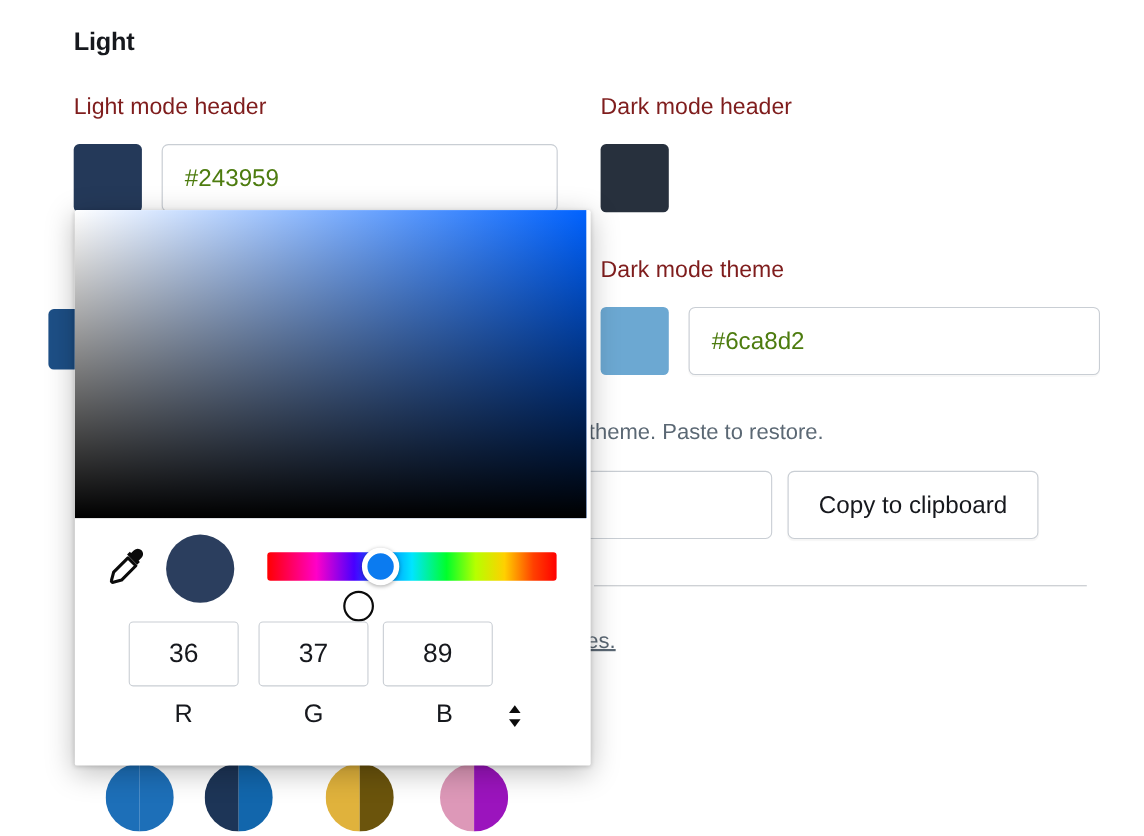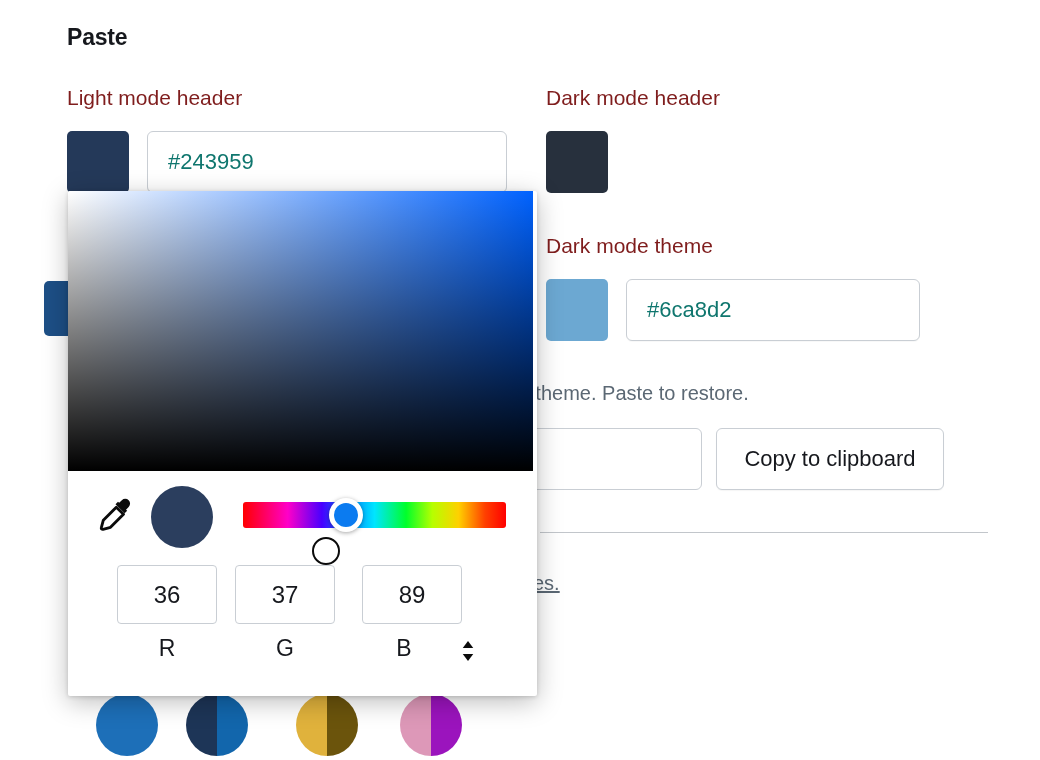--- a/index.html
+++ b/index.html
@@ -52,21 +52,21 @@
   .hexfield {
     position: absolute;
     height: 62px;
     background: #fff;
     border: 1px solid #c9ced4;
     border-radius: 6px;
     display: flex;
     align-items: center;
     padding-left: 20px;
     font-size: 22px;
-    color: #0f766e;
+    color: #4d7c0f;
     box-shadow: 0 1px 1px rgba(0,0,0,0.03);
   }
 
   .helper-text {
     position: absolute;
     font-size: 20px;
     color: #5b6874;
     white-space: nowrap;
   }
 
@@ -255,21 +255,21 @@
     border: 1px solid #c9ced4;
     border-radius: 4px;
     display: flex;
     align-items: center;
     justify-content: center;
     font-size: 24px;
     color: #16181d;
   }
   .rgb-input.r { left: 49px; }
   .rgb-input.g { left: 167px; }
-  .rgb-input.b { left: 294px; }
+  .rgb-input.b { left: 280px; }
 
   .rgb-label {
     position: absolute;
     top: 444px;
     width: 100px;
     text-align: center;
     font-size: 23px;
     color: #16181d;
   }
   .rgb-label.r { left: 49px; }
@@ -283,32 +283,32 @@
     width: 28px;
     height: 28px;
     cursor: pointer;
   }
 </style>
 </head>
 <body>
 
 <div id="page">
 
-  <div class="section-title">Paste</div>
+  <div class="section-title">Light</div>
 
   <div class="field-label" style="left:67px; top:86px;">Light mode header</div>
   <div class="swatch" id="sw-light" style="left: 67px; top: 131px; background: rgb(36, 57, 89);"></div>
   <div class="hexfield" style="left:147px; top:131px; width:360px;">#243959</div>
 
   <div class="field-label" style="left:546px; top:86px;">Dark mode header</div>
   <div class="swatch" id="sw-darkhdr" style="left: 546px; top: 131px; background: rgb(39, 48, 61);"></div>
 
   <div class="field-label" style="left:546px; top:234px;">Dark mode theme</div>
   <div class="swatch" id="sw-darkacc" style="left: 546px; top: 279px; background: rgb(108, 168, 210);"></div>
-  <div class="hexfield" style="left:626px; top:279px; width:294px;">#6ca8d2</div>
+  <div class="hexfield" style="left:626px; top:279px; width:374px;">#6ca8d2</div>
 
   <div class="hidden-accent-swatch"></div>
 
   <div class="helper-text" style="left:512px; top:382px;">ur theme. Paste to restore.</div>
   <div class="plainfield" style="left:430px; top:428px; width:272px;">2</div>
   <div class="btn" style="left:716px; top:428px; width:228px;">Copy to clipboard</div>
 
   <div class="divider"></div>
 
   <div class="helper-text" style="left:533px; top:572px;text-decoration:underline;">es.</div>

